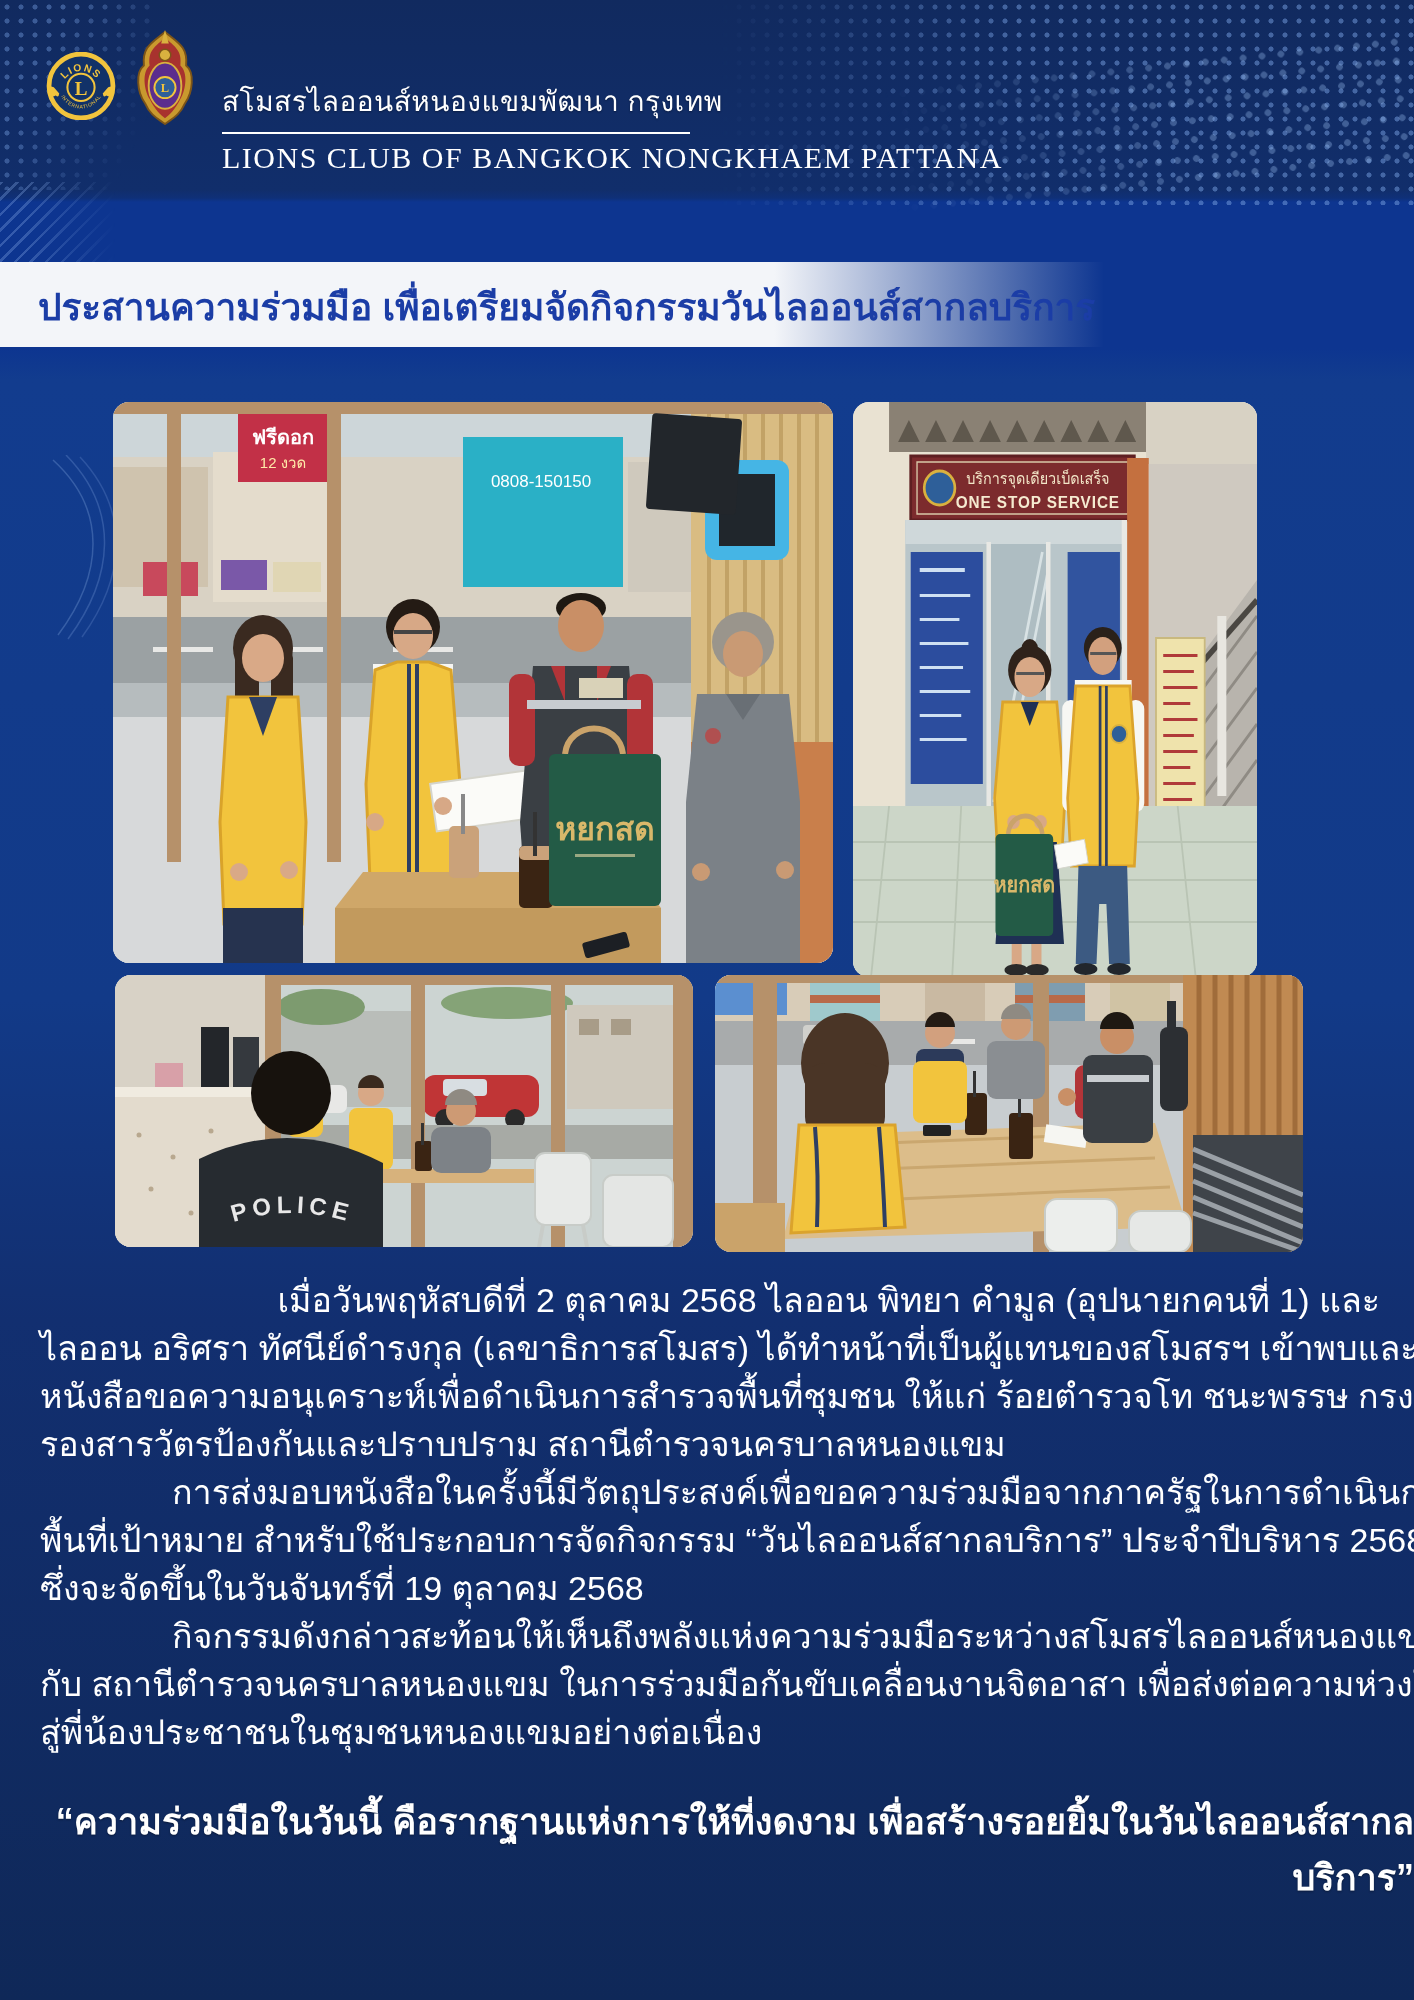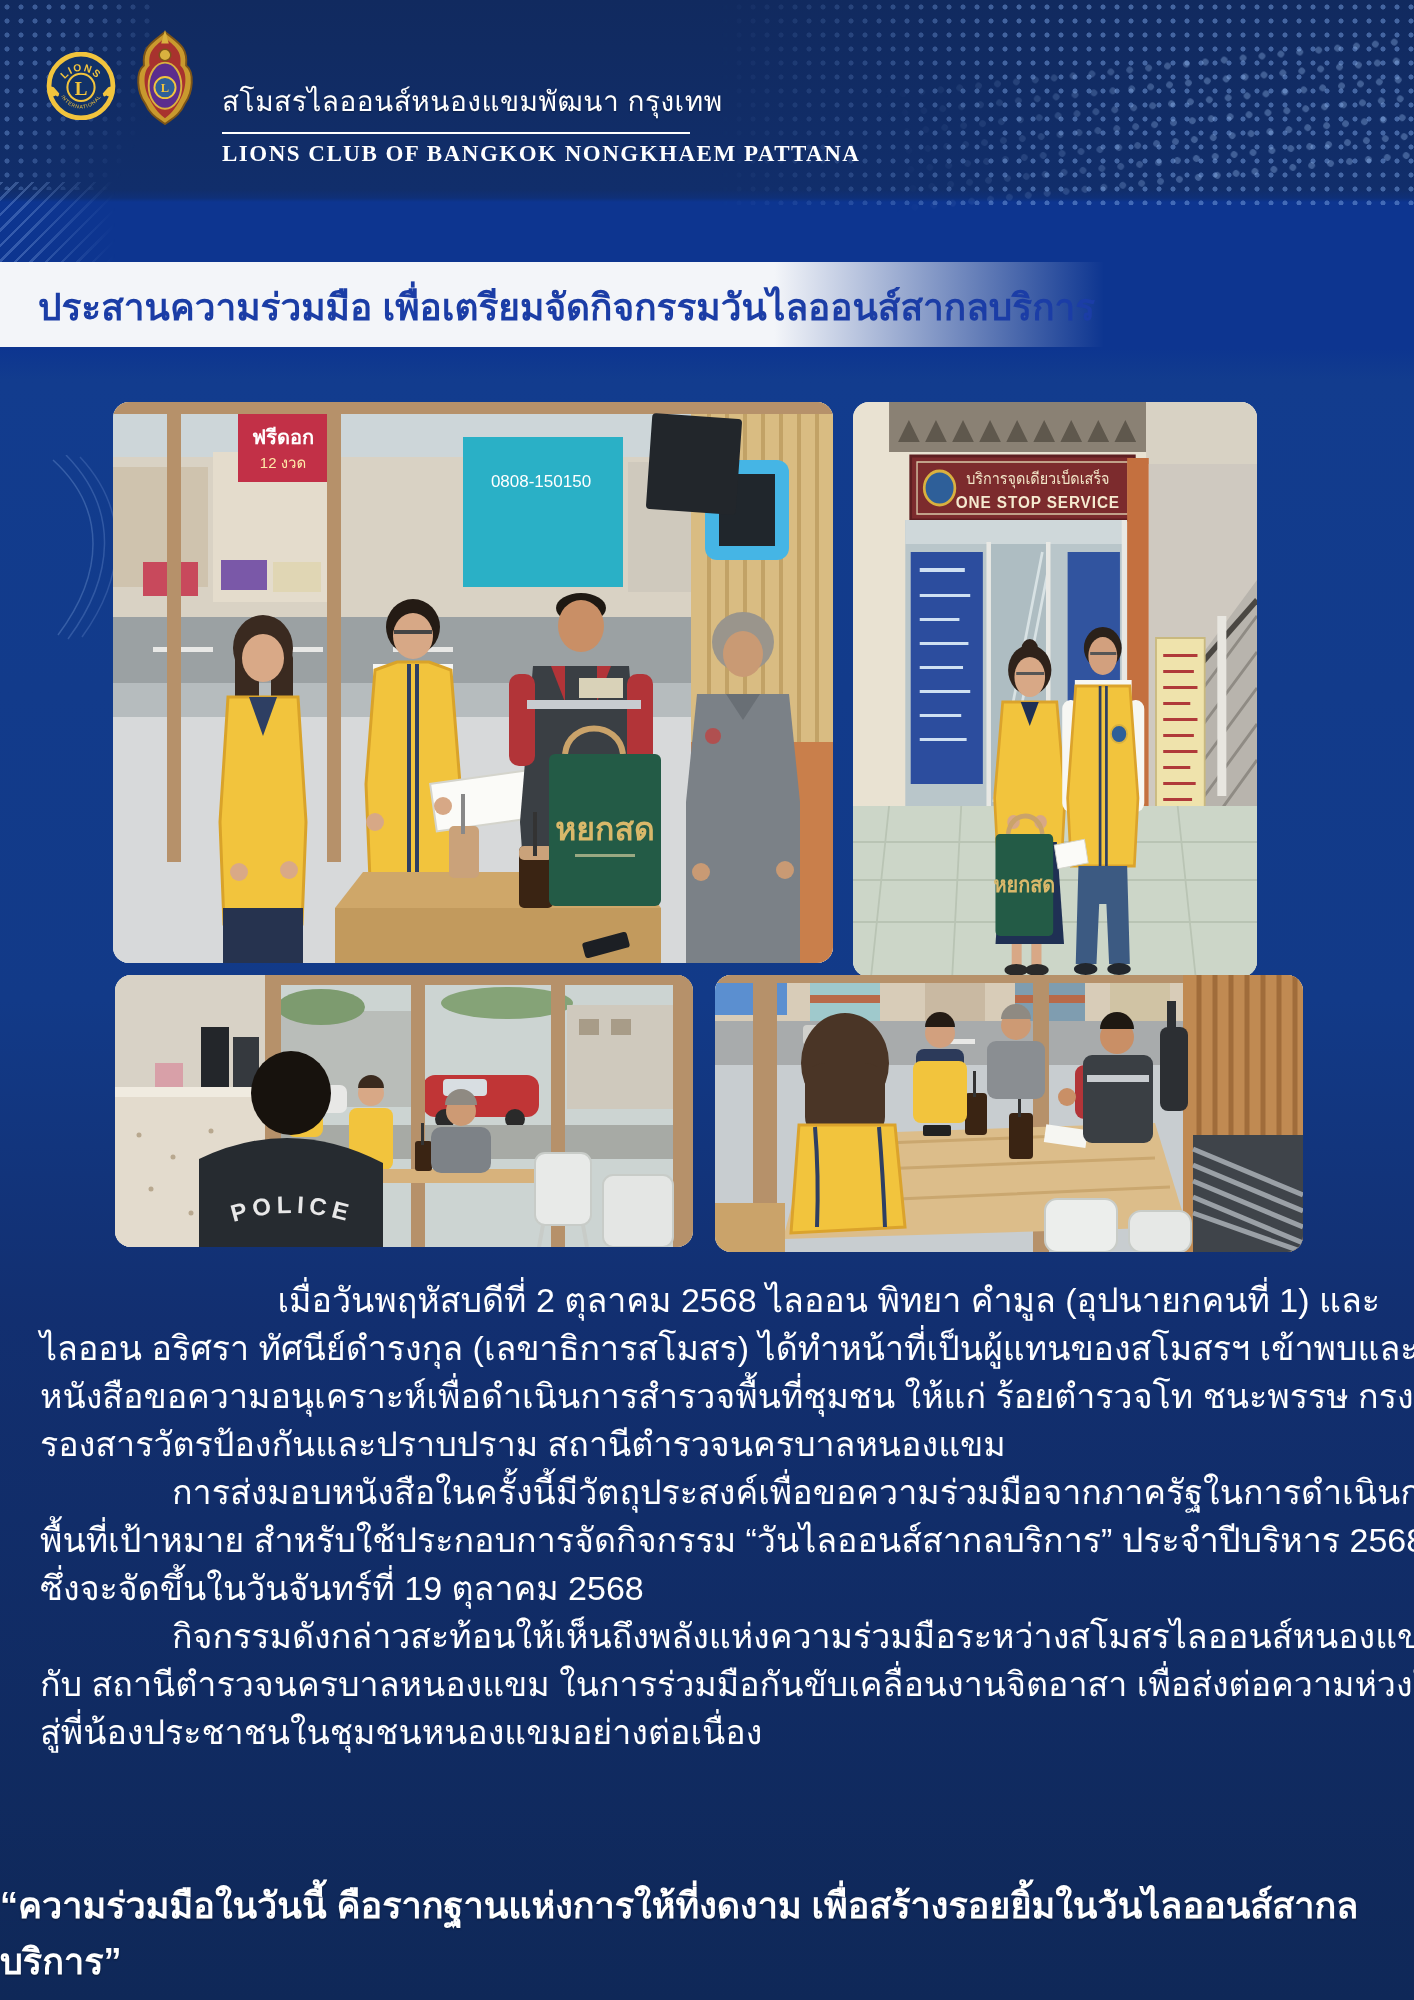--- a/index.html
+++ b/index.html
@@ -53,21 +53,21 @@
   #crest-logo{left:128px;top:30px;width:74px;height:96px;}
   #org-names{left:222px;top:42px;width:760px;}
   #org-th{
     color:#ffffff;font-size:28px;font-weight:normal;letter-spacing:.5px;
     text-shadow:0 1px 2px rgba(0,0,0,.35);
     margin-top:37px;
   }
   #org-divider{width:468px;height:2px;background:#ffffff;margin:9px 0 7px 0;}
   #org-en{
     color:#ffffff;font-family:"Liberation Serif","DejaVu Serif",serif;
-    font-size:23px;letter-spacing:1.5px;font-weight:700;white-space:nowrap;
+    font-size:30px;letter-spacing:1.5px;font-weight:400;white-space:nowrap;
   }
   
   #banner{
     left:0;top:262px;width:1414px;height:85px;
     background:linear-gradient(90deg,#f3f5f9 0%,#f3f5f9 54%,rgba(243,245,249,0) 77%);
     padding-left:20px;
   }
   #banner-title{
     position:absolute;left:38px;top:0;height:85px;line-height:92px;
     font-size:37px;font-weight:800;color:#1b3da6;white-space:nowrap;
@@ -80,21 +80,21 @@
   #photo-3{left:115px;top:975px;width:578px;height:272px;}
   #photo-4{left:715px;top:975px;width:588px;height:277px;}
   
   #article{left:40px;top:1276px;width:1340px;}
   .a-line{
     color:#ffffff;font-size:34px;line-height:48px;height:48px;white-space:nowrap;
   }
   .a-line.indent{padding-left:132px;text-align:right;}
   
   #quote{
-    left:0;top:1878px;width:1414px;text-align:left;
+    left:0;top:1794px;width:1414px;text-align:right;
     color:#ffffff;font-size:36px;font-weight:bold;line-height:56px;
     text-shadow:0 1px 2px rgba(0,0,0,.4);
   }
 </style>
 </head>
 <body>
 
 <div id="app">
 
   <div class="dots" id="dots-tr"></div>

